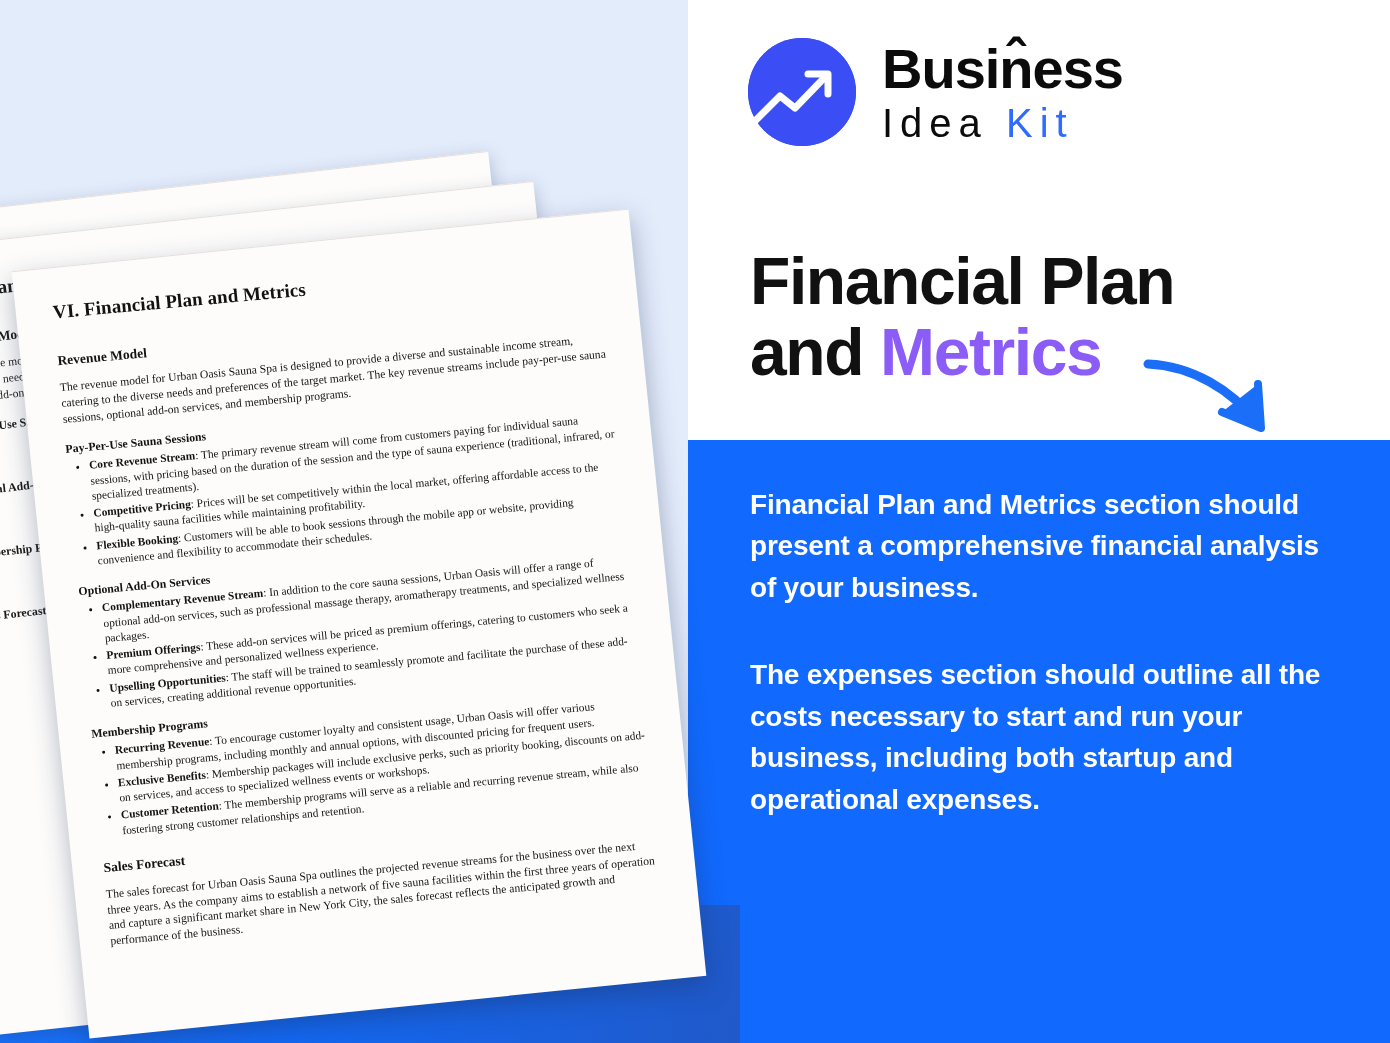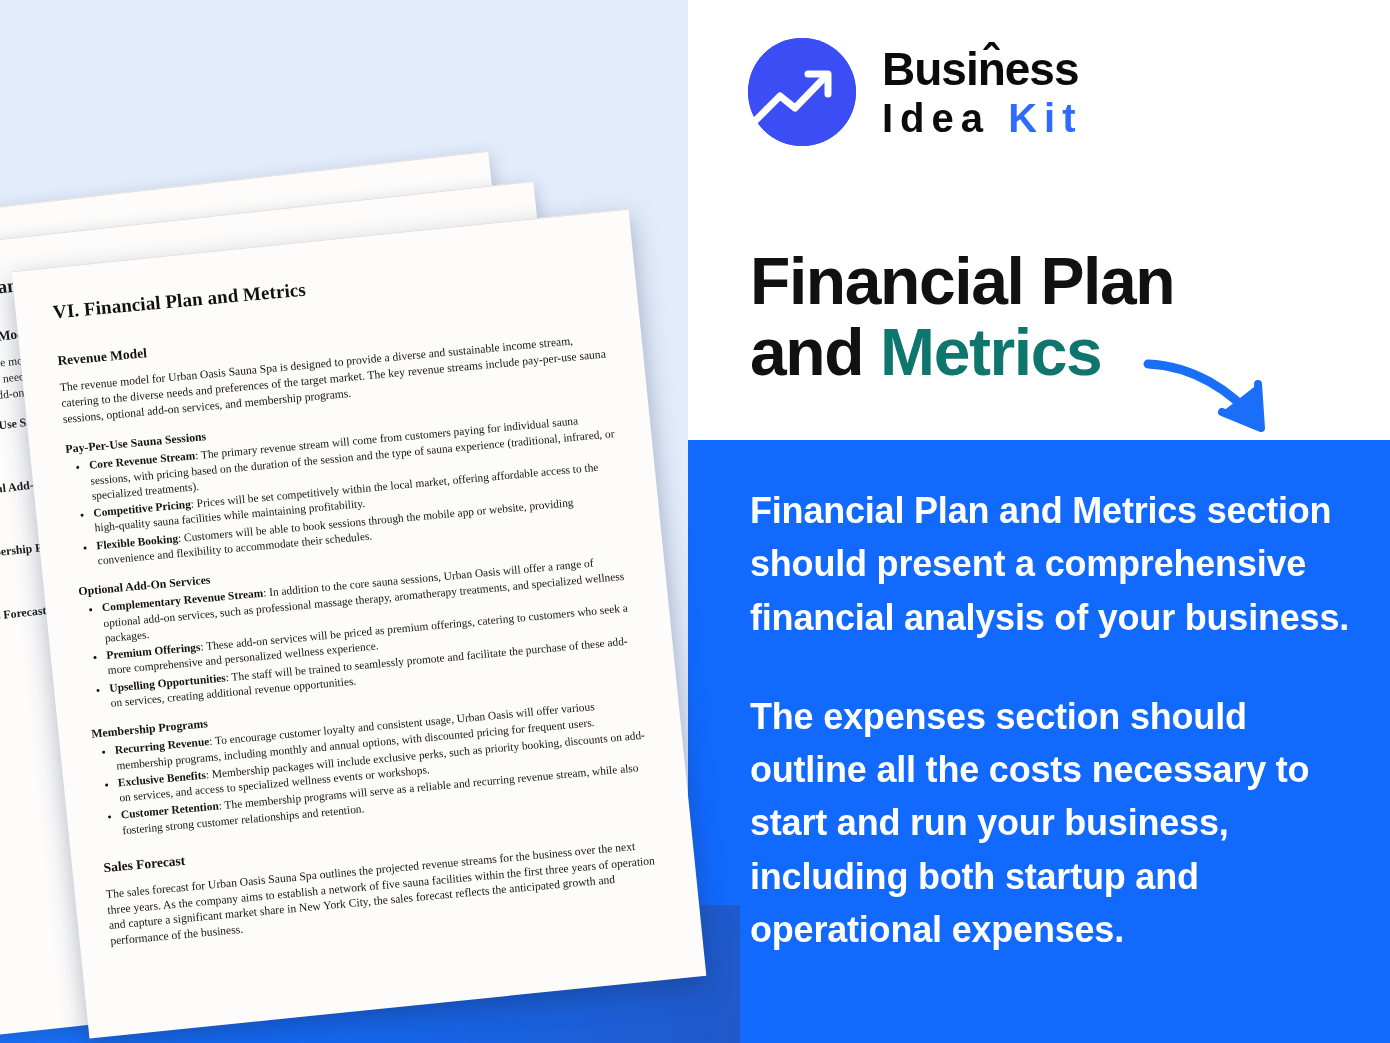--- a/index.html
+++ b/index.html
@@ -150,60 +150,60 @@
     background: #3b4ef5;
     position: relative;
     flex: none;
   }
   .logo-words {
     display: flex;
     flex-direction: column;
     line-height: 1;
   }
   .logo-line1 {
-    font-size: 46px;
+    font-size: 56px;
     font-weight: bold;
     color: #0b0b0b;
     letter-spacing: -1px;
   }
   .logo-line2 {
     font-size: 40px;
-    font-weight: bold;
+    font-weight: normal;
     color: #0b0b0b;
     letter-spacing: 7px;
     margin-top: 6px;
   }
   .logo-kit { color: #2f6bff; }
 
   
   .headline {
     position: absolute;
     left: 750px; top: 246px;
     width: 560px;
     font-size: 66px;
     font-weight: bold;
     line-height: 1.07;
     color: #111111;
     letter-spacing: -1.4px;
   }
-  .headline .accent { color: #0f766e; }
+  .headline .accent { color: #8b5cf6; }
 
   .arrow-svg {
     position: absolute;
     left: 1140px; top: 348px;
     width: 170px; height: 100px;
   }
 
   
   .copy {
     position: absolute;
     left: 750px; top: 484px;
     width: 600px;
     color: #ffffff;
-    font-size: 36px;
+    font-size: 28px;
     font-weight: bold;
     line-height: 1.48;
     letter-spacing: -0.2px;
   }
   .copy p { margin: 0 0 46px 0; }
   .copy p:last-child { margin-bottom: 18px; }
 </style>
 </head>
 <body>
 

